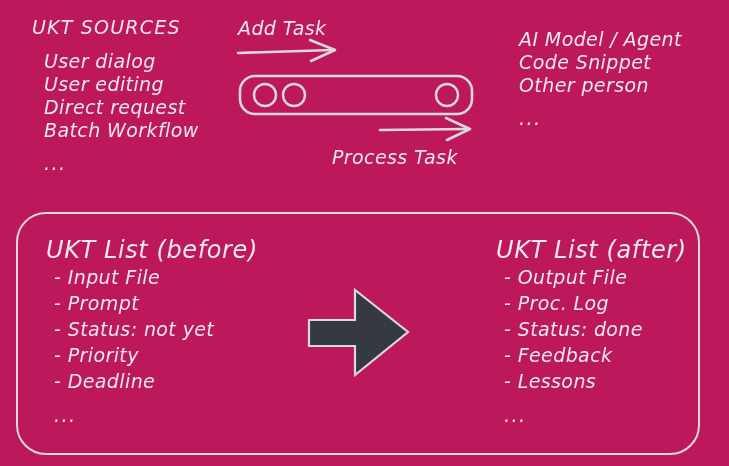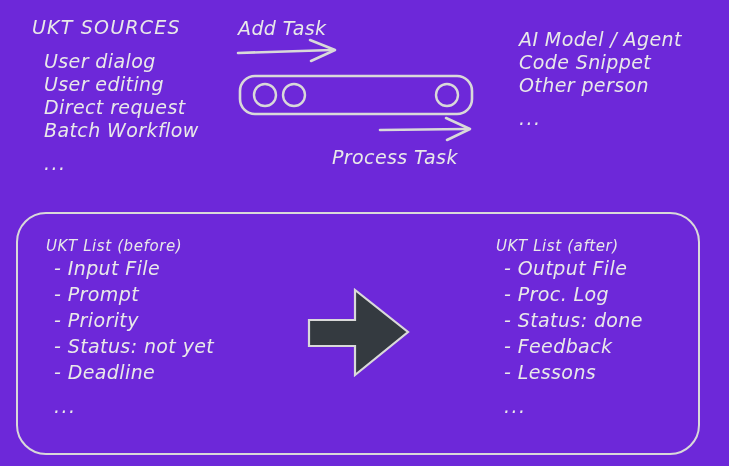--- a/index.html
+++ b/index.html
@@ -11,41 +11,41 @@
     width: 729px;
     height: 466px;
     background: #131313;
     font-family: "DejaVu Sans", sans-serif;
     overflow: hidden;
   }
   #canvas {
     position: relative;
     width: 729px;
     height: 466px;
-    background: #6d28d9;
+    background: #be185d;
   }
   .txt {
     position: absolute;
     color: #e9e9e9;
     font-family: "DejaVu Sans", sans-serif;
     white-space: nowrap;
     letter-spacing: 0.4px;
     font-style: italic;
     font-weight: 400;
   }
   .heading {
     font-size: 19px;
     letter-spacing: 1.2px;
     font-style: italic;
   }
   .item {
     font-size: 19px;
   }
   .sub-heading {
-    font-size: 15px;
+    font-size: 24px;
     letter-spacing: 0.6px;
   }
   .flow-label {
     font-size: 19px;
   }
   .dots {
     font-size: 19px;
     letter-spacing: 1.5px;
   }
 
@@ -137,22 +137,22 @@
     </svg>
   </div>
 
   <div id="panel">
 
     <div id="before-col">
       <span class="txt sub-heading" style="position:relative;">UKT List (before)</span>
       <span class="panel-list">
         <span class="txt item">- Input File</span>
         <span class="txt item">- Prompt</span>
+        <span class="txt item">- Status: not yet</span>
         <span class="txt item">- Priority</span>
-        <span class="txt item">- Status: not yet</span>
         <span class="txt item">- Deadline</span>
         <span class="txt dots">...</span>
       </span>
     </div>
 
     <div id="after-col">
       <span class="txt sub-heading" style="position:relative;">UKT List (after)</span>
       <span class="panel-list">
         <span class="txt item">- Output File</span>
         <span class="txt item">- Proc. Log</span>

